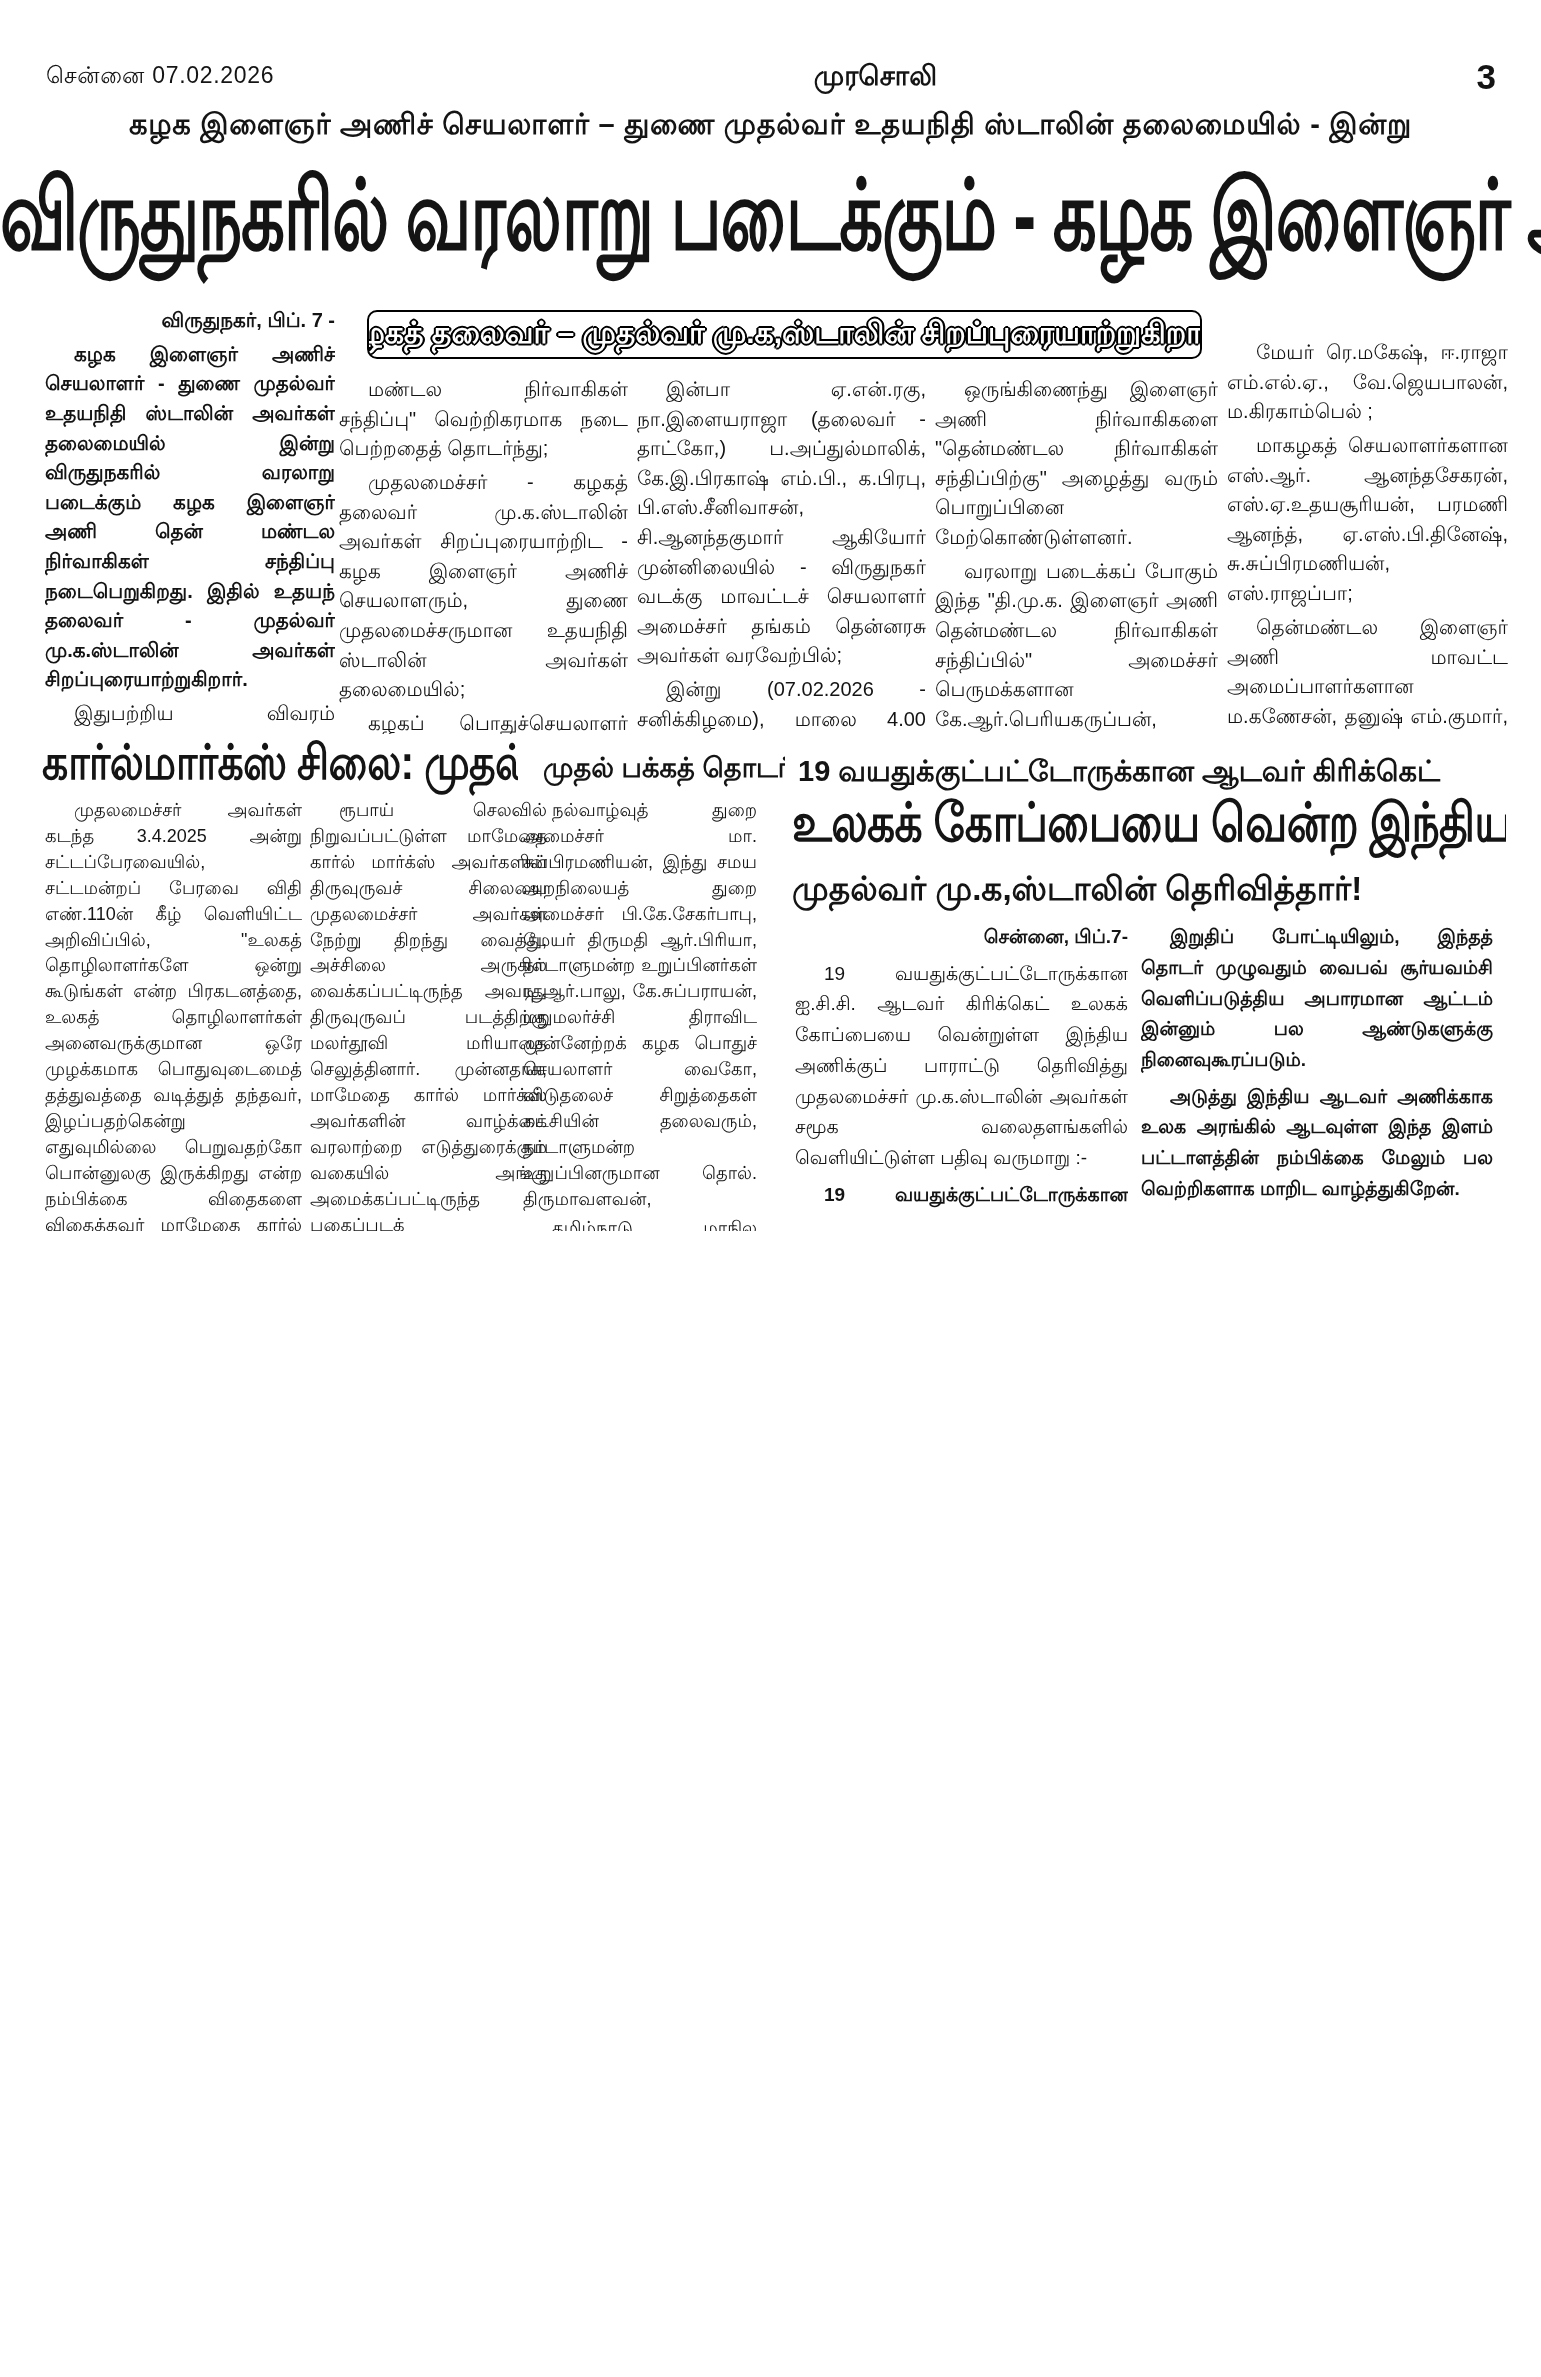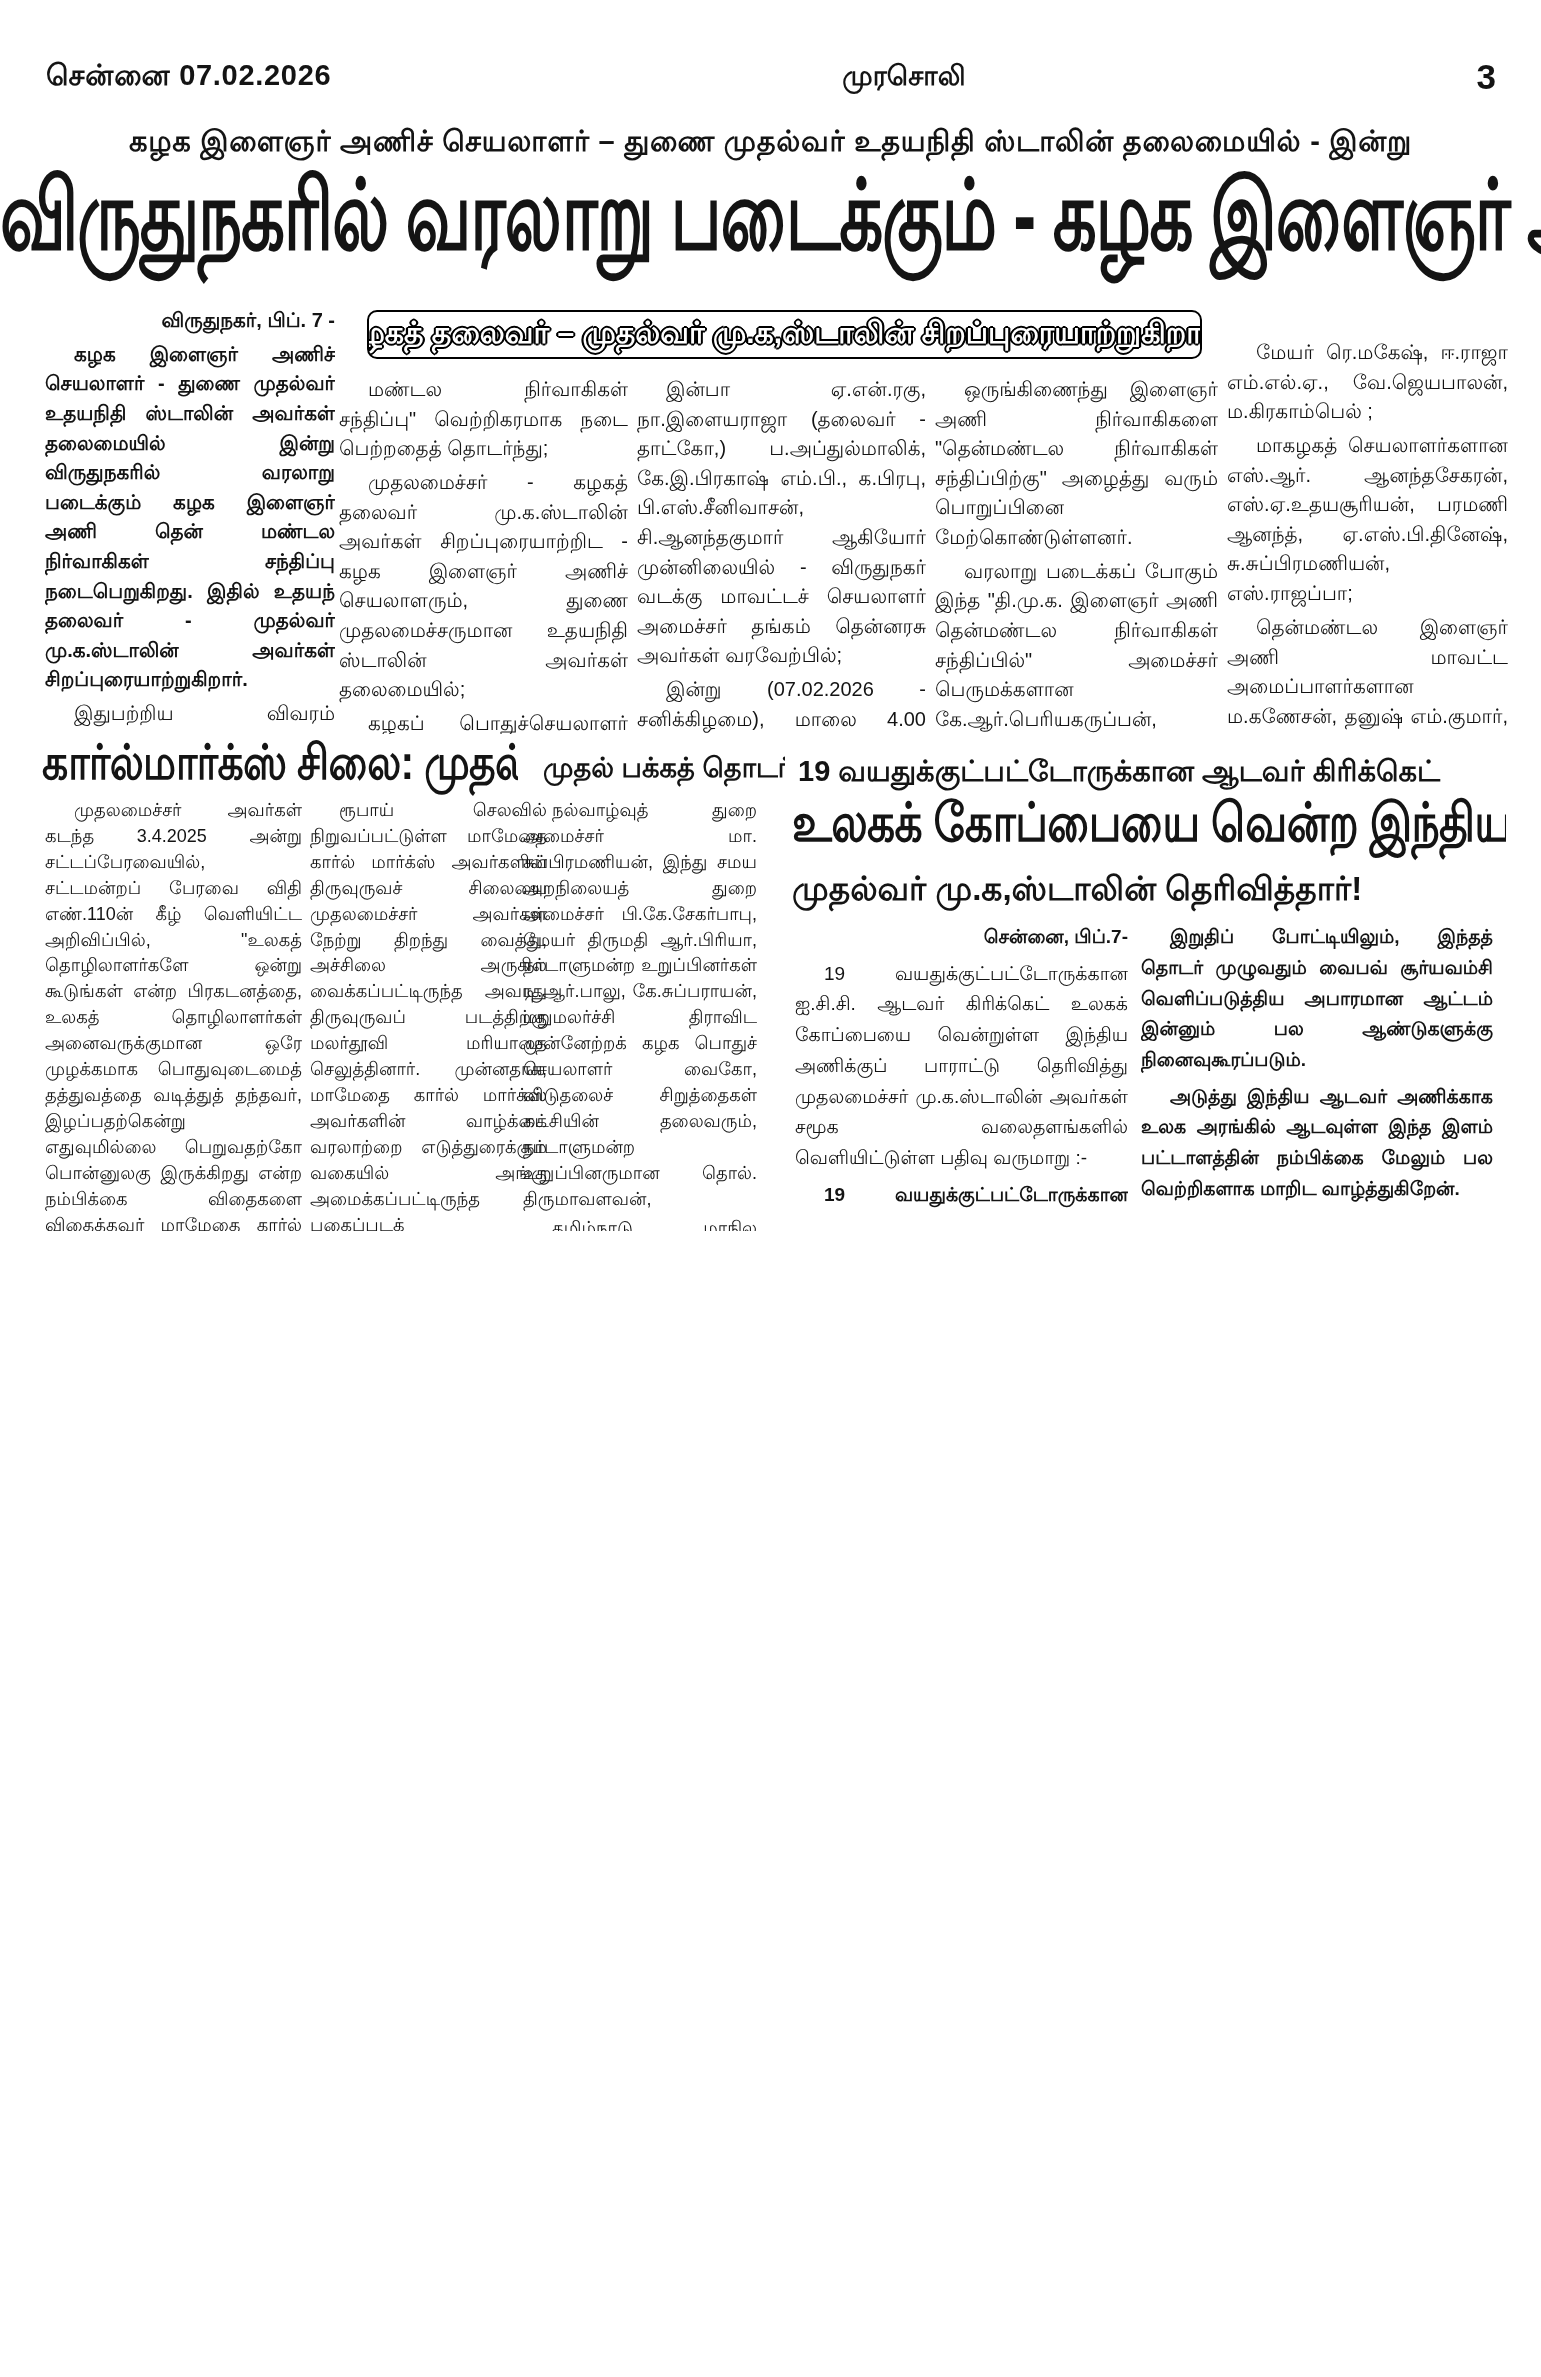--- a/index.html
+++ b/index.html
@@ -11,28 +11,28 @@
     background:#ffffff;
     font-family:"Liberation Sans", sans-serif;
     color:#141414;
     overflow:hidden;
   }
   
   .header{
     position:absolute; left:46px; right:45px; top:58px; height:38px;
     display:flex; align-items:center;
   }
-  .header .date{flex:0 0 auto; font-size:29px; font-weight:700; letter-spacing:0.7px;}
+  .header .date{flex:0 0 auto; font-size:23px; font-weight:400; letter-spacing:0.7px;}
   .header .masthead{flex:1 1 auto; text-align:center; font-size:27.4px; font-weight:700;}
   .header .pagenum{flex:0 0 auto; font-size:35px; font-weight:700;}
   
   .kicker{
     position:absolute; left:0; right:0; top:108px;
     text-align:center; font-size:29px; font-weight:700; letter-spacing:0.7px;
-    white-space:nowrap; overflow:hidden;margin-top:17px;
+    white-space:nowrap; overflow:hidden;
   }
   .main-headline{
     position:absolute; left:0; right:0; top:160px; height:124px;
     text-align:center; font-size:69px; font-weight:800; letter-spacing:-1.4px;
     white-space:nowrap; overflow:hidden;
     transform:scaleY(1.42); transform-origin:center top;
   }
   .subhead-box{
     position:absolute; left:367px; top:310px; width:831px; height:45px;
     border:2.9px solid #000; border-radius:10px;

